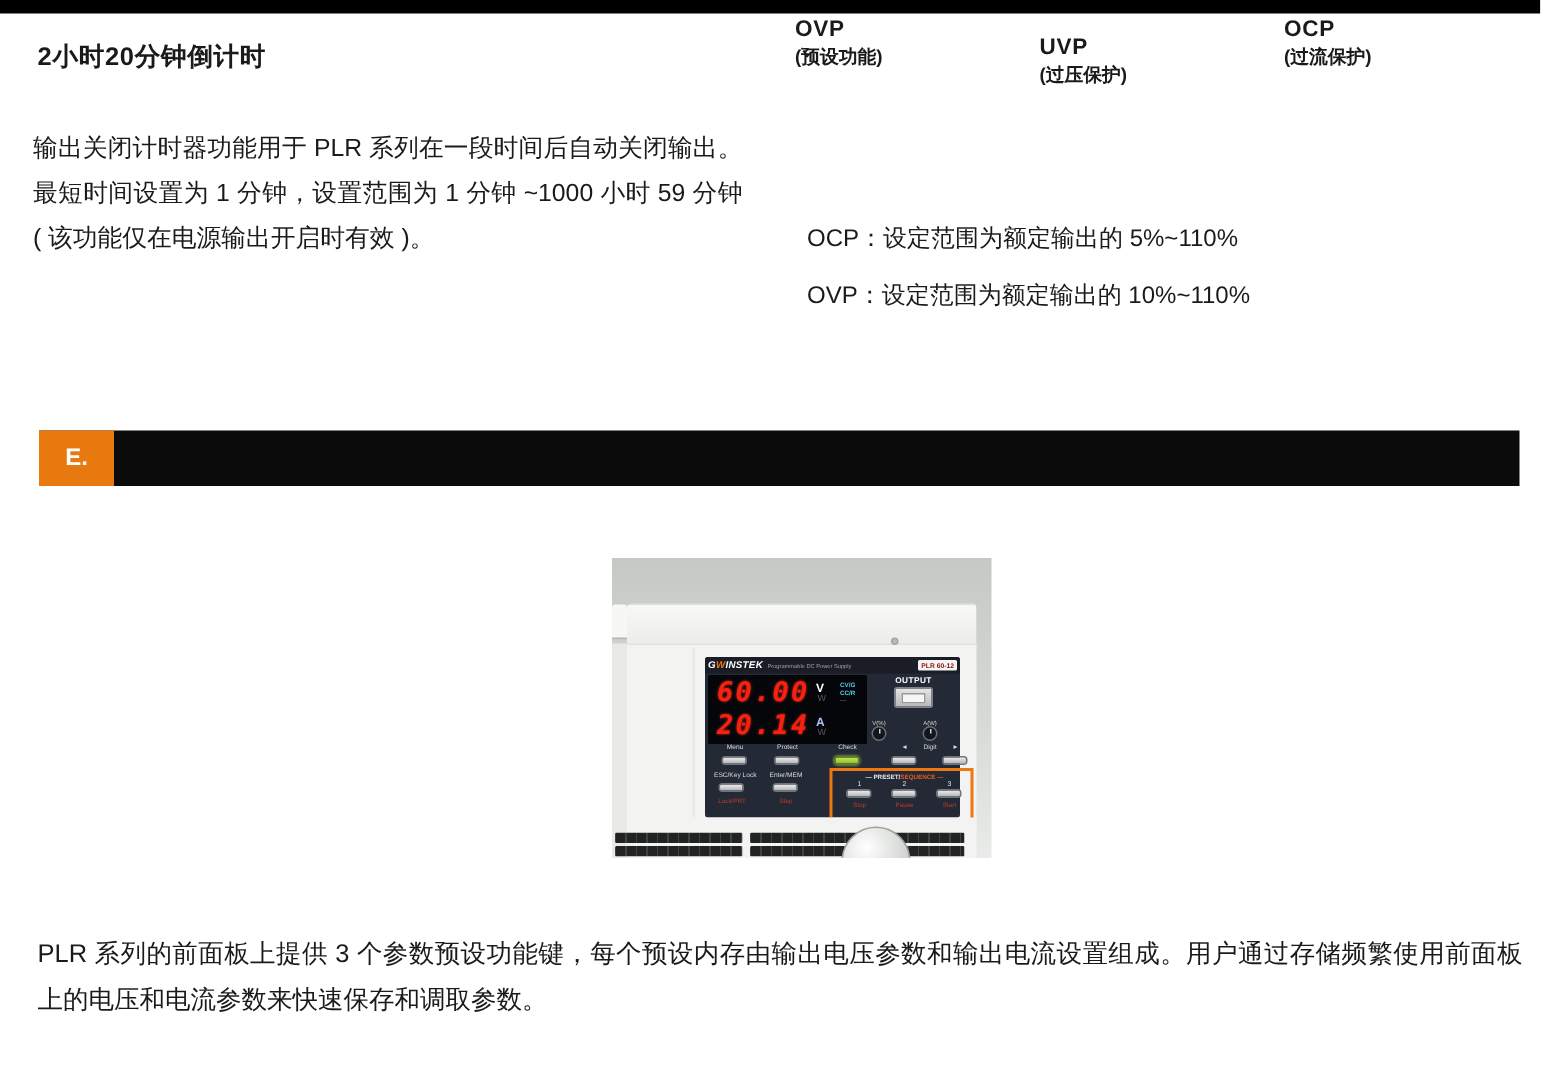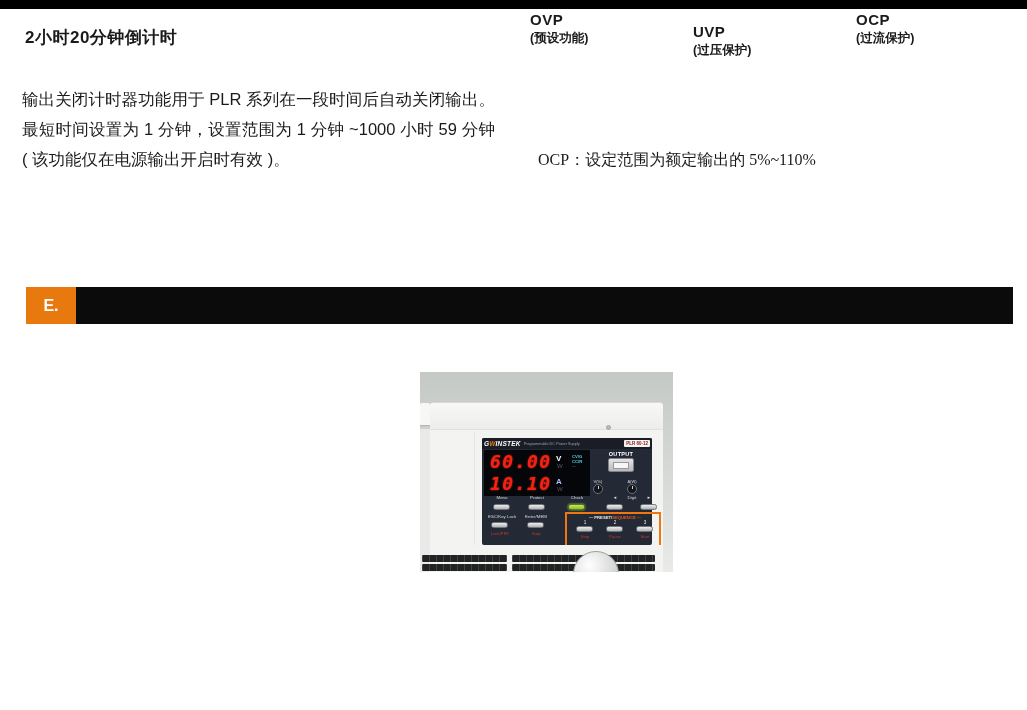--- a/index.html
+++ b/index.html
@@ -14,31 +14,31 @@
   .prot{position:absolute;top:11px;width:150px;}
   .prot .abbr{font-size:15px;font-weight:700;letter-spacing:.5px;}
   .prot .name{font-size:12.5px;font-weight:700;margin-top:2px;}
   .prot1{left:530px;} .prot2{left:693px;margin-top:12px;} .prot3{left:856px;}
 
   .para{font-size:16.5px;line-height:30px;text-align:justify;}
   .p-left{position:absolute;left:22px;top:84px;width:473px;}
   .p-right{position:absolute;left:538px;top:84px;width:473px;}
 
   .ranges{position:absolute;left:538px;top:149px;width:473px;}
-  .ranges .rng{font-size:16px;height:38px;line-height:22px;font-family:Liberation Serif, serif;}
+  .ranges .rng{font-size:16px;height:38px;line-height:22px;}
 
   .section-bar{position:absolute;left:26px;top:287px;width:987px;height:37px;background:#0b0b0b;}
   .section-badge{position:absolute;left:0;top:0;width:50px;height:37px;background:#e8790f;
     color:#ffffff;font-weight:700;font-size:16px;text-align:center;line-height:37px;}
   .section-title{position:absolute;left:70px;top:0;height:37px;line-height:37px;color:#ffffff;
     font-weight:700;font-size:17px;letter-spacing:6px;}
 
   
   .photo{position:absolute;left:408px;top:372px;width:253px;height:200px;overflow:hidden;
-    background:linear-gradient(180deg,#c5c9c6 0%,#d7dad7 55%,#e9ebe9 100%);margin-left:12px;}
+    background:linear-gradient(180deg,#c5c9c6 0%,#d7dad7 55%,#e9ebe9 100%);}
   .unit-side{position:absolute;left:0;top:57px;width:10px;height:143px;background:#e9eae7;}
   .handle-tab{position:absolute;left:0;top:31px;width:10px;height:22px;background:#f7f7f5;border-radius:2px 2px 0 0;box-shadow:0 1px 1px rgba(0,0,0,.15);}
   .unit-top{position:absolute;left:10px;top:30px;width:233px;height:27px;
     background:linear-gradient(180deg,#f8f8f6,#ececea);border-top:1px solid #d8dad7;border-radius:3px 3px 0 0;}
   .unit-face{position:absolute;left:10px;top:57px;width:233px;height:143px;background:#f3f3f1;border-top:1px solid #e0e2df;}
   .face-seam{position:absolute;left:54px;top:60px;width:1px;height:113px;background:#e3e5e2;}
   .screw{position:absolute;left:186px;top:53px;width:5px;height:5px;border-radius:50%;background:#b9bcb8;border:1px solid #a2a5a1;box-sizing:border-box;}
 
   .panel{position:absolute;left:62px;top:66px;width:170px;height:107px;background:#242936;border-radius:2px;}
   .panel-head{position:absolute;left:0;top:0;width:170px;height:11px;background:#1a1d26;
@@ -113,20 +113,21 @@
   </div>
   <div class="prot prot3">
     <div class="abbr">OCP</div>
     <div class="name">(过流保护)</div>
   </div>
 
   <div class="para p-left">输出关闭计时器功能用于 PLR 系列在一段时间后自动关闭输出。最短时间设置为 1 分钟，设置范围为 1 分钟 ~1000 小时 59 分钟 ( 该功能仅在电源输出开启时有效 )。</div>
 
   <div class="ranges">
     <div class="rng">OCP：设定范围为额定输出的 5%~110%</div>
+    <div class="rng">OVP：设定范围为额定输出的 10%~110%</div>
   </div>
 
   <div class="section-bar">
     <div class="section-badge">E.</div>
   </div>
 
   <div class="photo">
     <div class="unit-side"></div>
     <div class="handle-tab"></div>
     <div class="unit-top"></div>
@@ -138,21 +139,21 @@
       <div class="panel-head">
         <span class="brand"><span>G</span><span class="w">W</span><span>INSTEK</span></span>
         <span class="tagline">Programmable DC Power Supply</span>
         <span class="model-badge">PLR 60-12</span>
       </div>
 
       <div class="display">
         <div class="seg volt-row">60.00</div>
         <div class="unit-v">V</div>
         <div class="watt-v">W</div>
-        <div class="seg curr-row">10.10</div>
+        <div class="seg curr-row">20.14</div>
         <div class="unit-a">A</div>
         <div class="watt-a">W</div>
         <div class="inds">
           <div>CV/G</div>
           <div>CC/R</div>
           <div class="ind-dash">—</div>
         </div>
       </div>
 
       <div class="output-label">OUTPUT</div>
@@ -197,14 +198,15 @@
     <div class="hl-box"></div>
 
     <div class="bezel-strip"></div>
     <div class="vent v1a"></div>
     <div class="vent v1b"></div>
     <div class="vent v2a"></div>
     <div class="vent v2b"></div>
     <div class="big-knob"></div>
   </div>
 
+  <div class="footer-para">PLR 系列的前面板上提供 3 个参数预设功能键，每个预设内存由输出电压参数和输出电流设置组成。用户通过存储频繁使用前面板上的电压和电流参数来快速保存和调取参数。</div>
 
 </div>
 
 </body></html>

